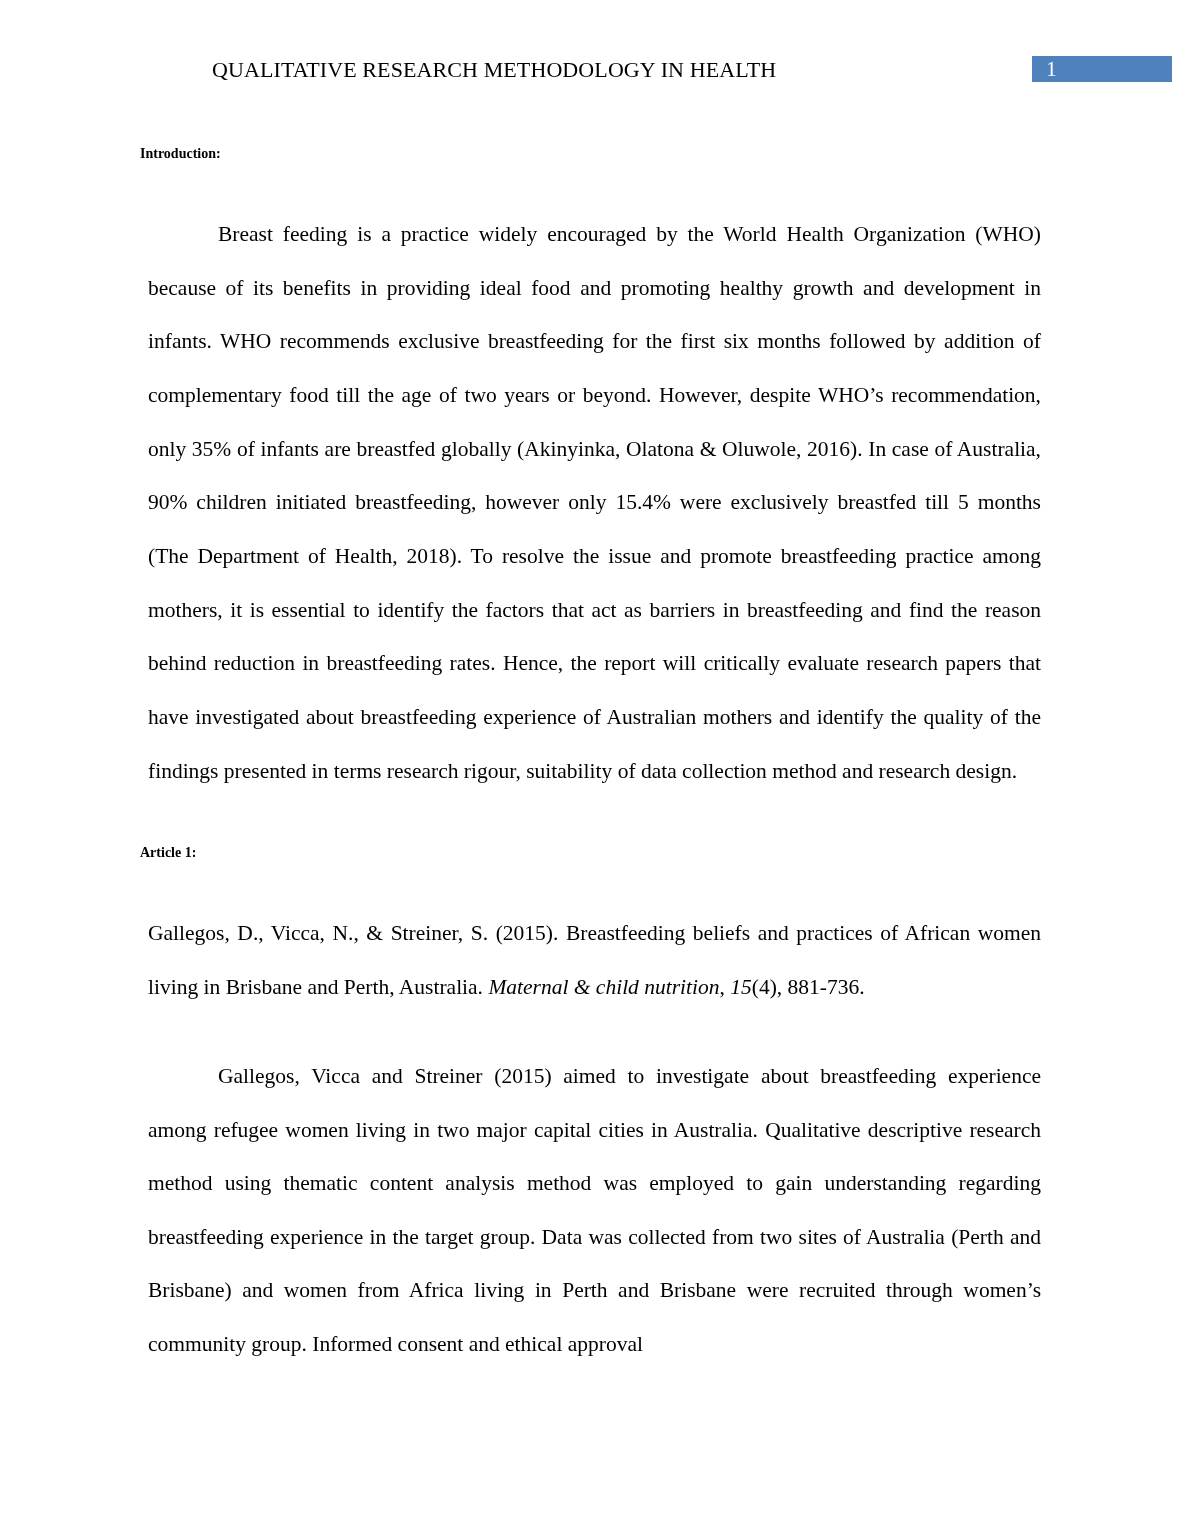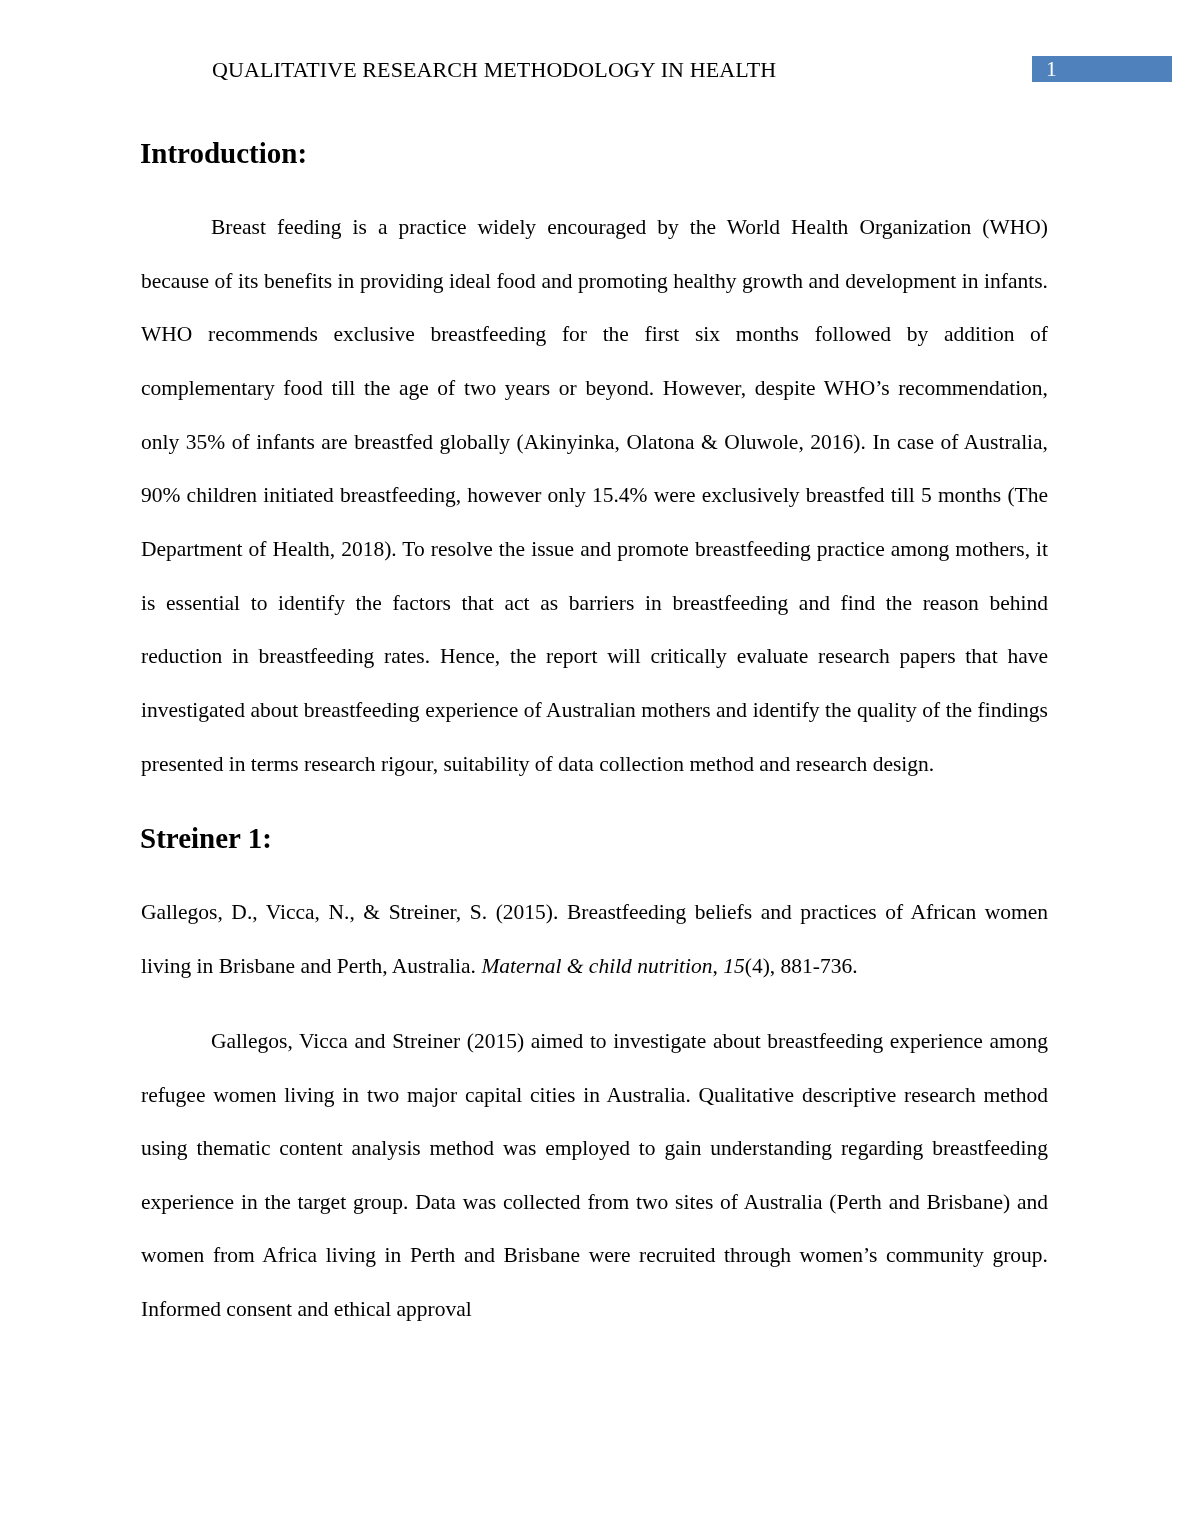--- a/index.html
+++ b/index.html
@@ -53,28 +53,28 @@
       left: 140px;
       top: 127px;
       width: 909px;
       font-size: 21.5px;
       line-height: 53.65px;
     }
     .heading {
       font-weight: bold;
       margin: 0;
       padding: 0;
-      font-size: 29px;
+      font-size: 14px;
       line-height: 53.65px;
     }
     .gap {
       height: 19.5px;
     }
     p {
-      margin: 1px;
+      margin: 8px;
       text-align: justify;
     }
     p.indent {
       text-indent: 70px;
     }
     .reference em {
       font-style: italic;
     }
   </style>
 </head>
@@ -85,18 +85,18 @@
   <div class="page-number-box">
     <span class="page-number">1</span>
   </div>
 </div>
 
 <div class="body-text">
   <div class="heading">Introduction:</div>
   <div class="gap"></div>
   <p class="indent">Breast feeding is a practice widely encouraged by the World Health Organization (WHO) because of its benefits in providing ideal food and promoting healthy growth and development in infants. WHO recommends exclusive breastfeeding for the first six months followed by addition of complementary food till the age of two years or beyond.  However, despite WHO’s recommendation, only 35% of infants are breastfed globally (Akinyinka, Olatona &amp; Oluwole, 2016). In case of Australia, 90% children initiated breastfeeding, however only 15.4% were exclusively breastfed till 5 months (The Department of Health, 2018).  To resolve the issue and promote breastfeeding practice among mothers, it is essential to identify the factors that act as barriers in breastfeeding and find the reason behind reduction in breastfeeding rates. Hence, the report will critically evaluate research papers that have investigated about breastfeeding experience of Australian mothers and identify the quality of the findings presented in terms research rigour, suitability of data collection method and research design.</p>
   <div class="gap"></div>
-  <div class="heading">Streiner 1:</div>
+  <div class="heading">Article 1:</div>
   <div class="gap"></div>
   <p class="reference"><span>Gallegos, D., Vicca, N., &amp; Streiner, S. (2015). Breastfeeding beliefs and practices of African women living in Brisbane and Perth, Australia. </span><em>Maternal &amp; child nutrition</em><span>, </span><em>15</em><span>(4), 881-736.</span></p>
   <div class="gap"></div>
   <p class="indent">Gallegos, Vicca and Streiner (2015) aimed to investigate about breastfeeding experience among refugee women living in two major capital cities in Australia. Qualitative descriptive research method using thematic content analysis method was employed to gain understanding regarding breastfeeding experience in the target group. Data was collected from two sites of Australia (Perth and Brisbane) and women from Africa living in Perth and Brisbane were recruited through women’s community group. Informed consent and ethical approval</p>
 </div>
 
 </body></html>

